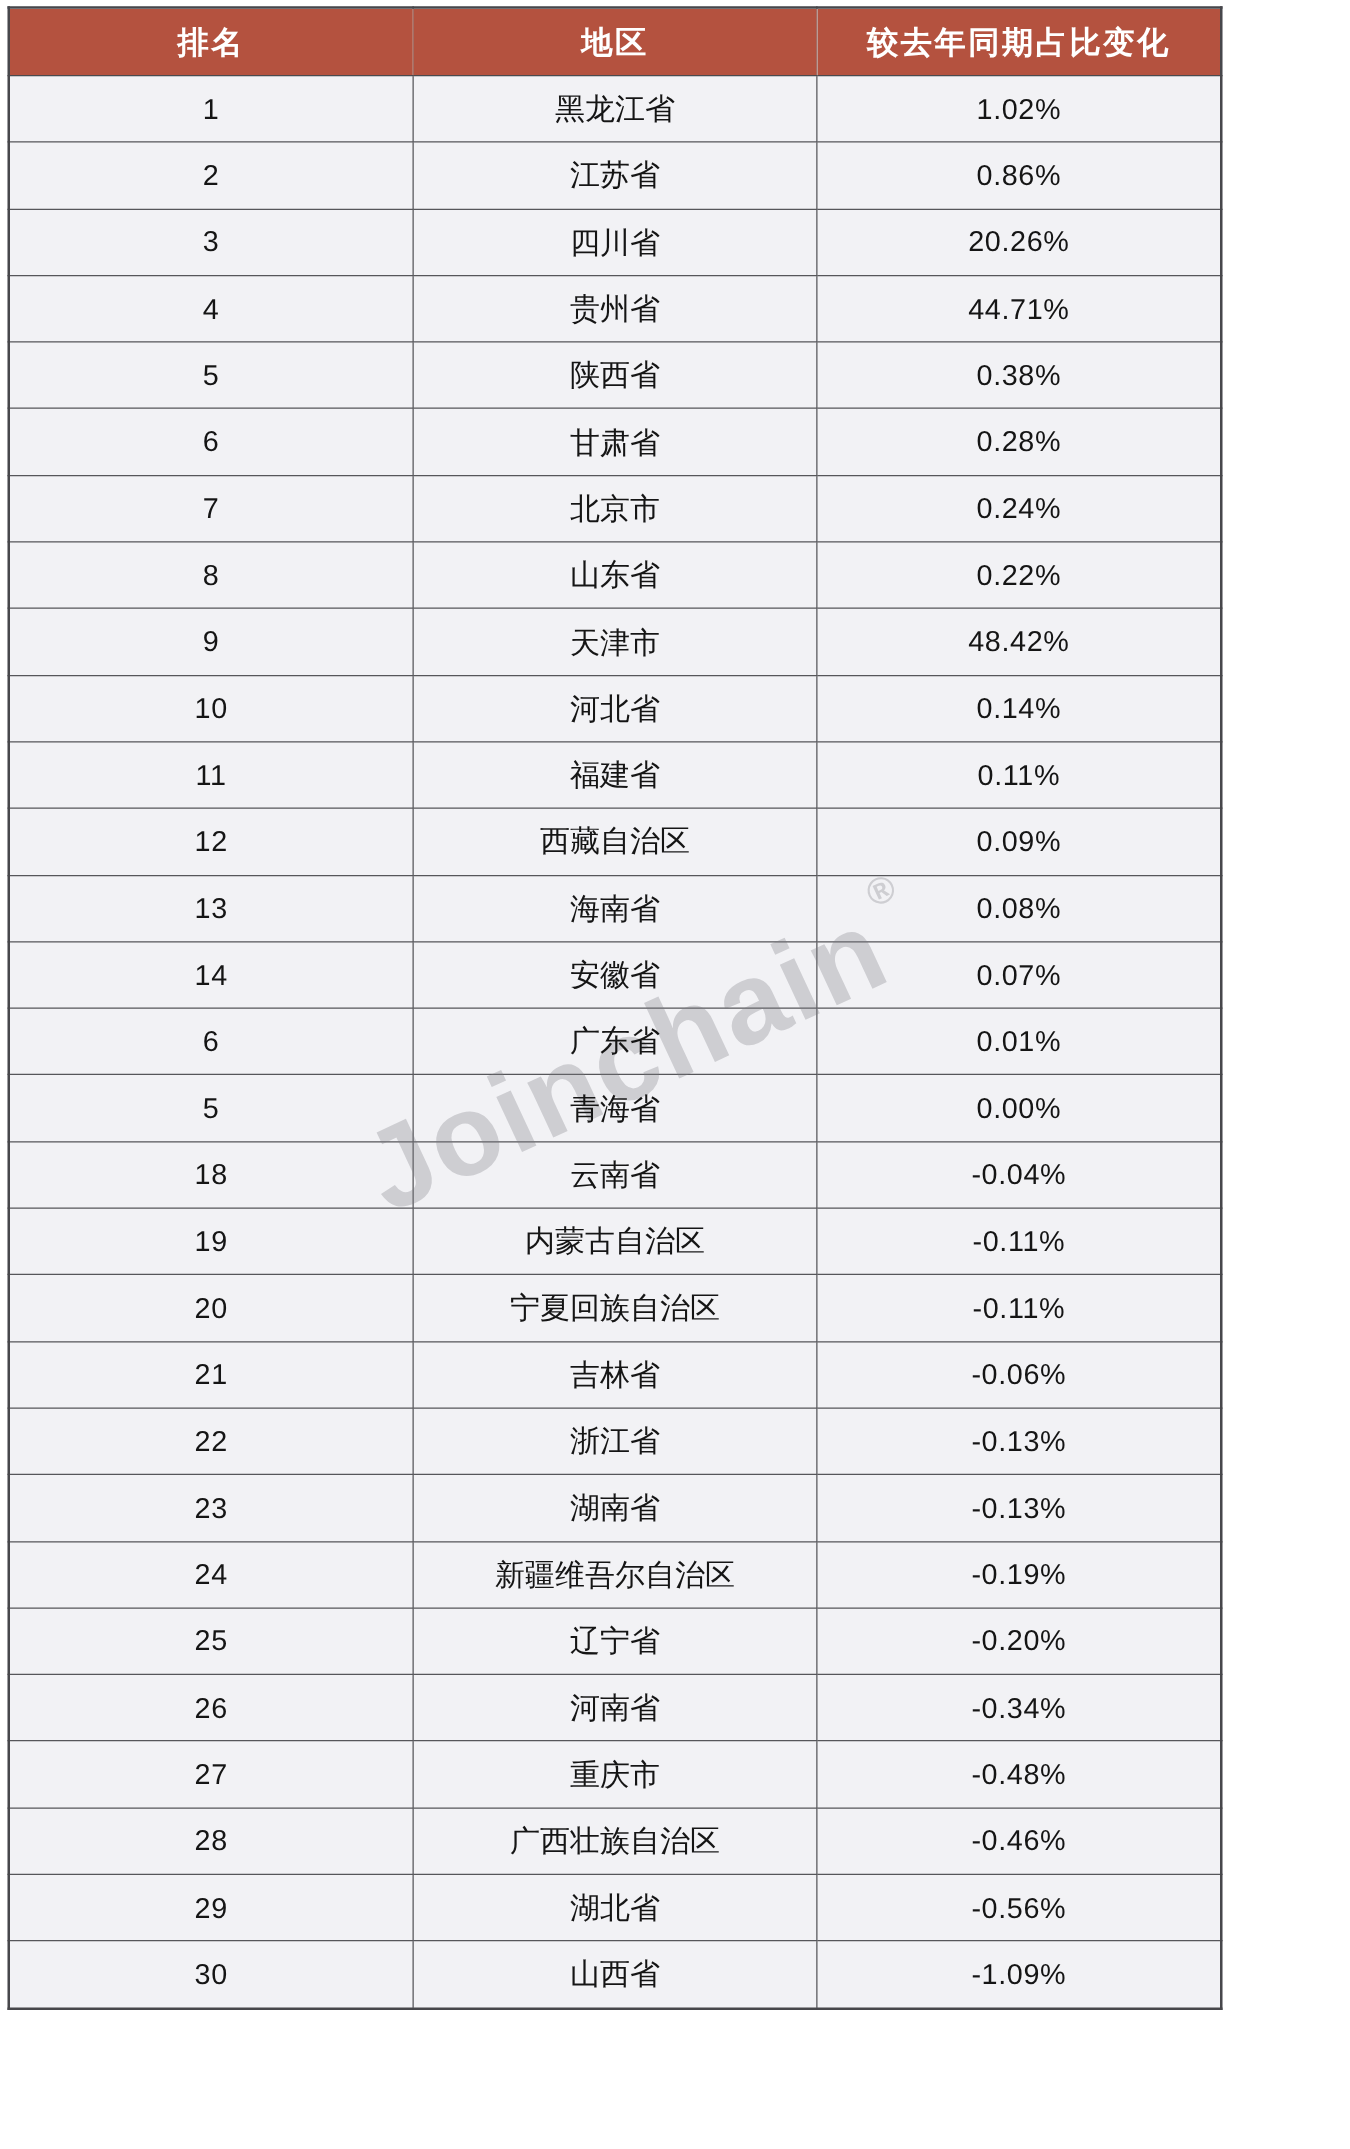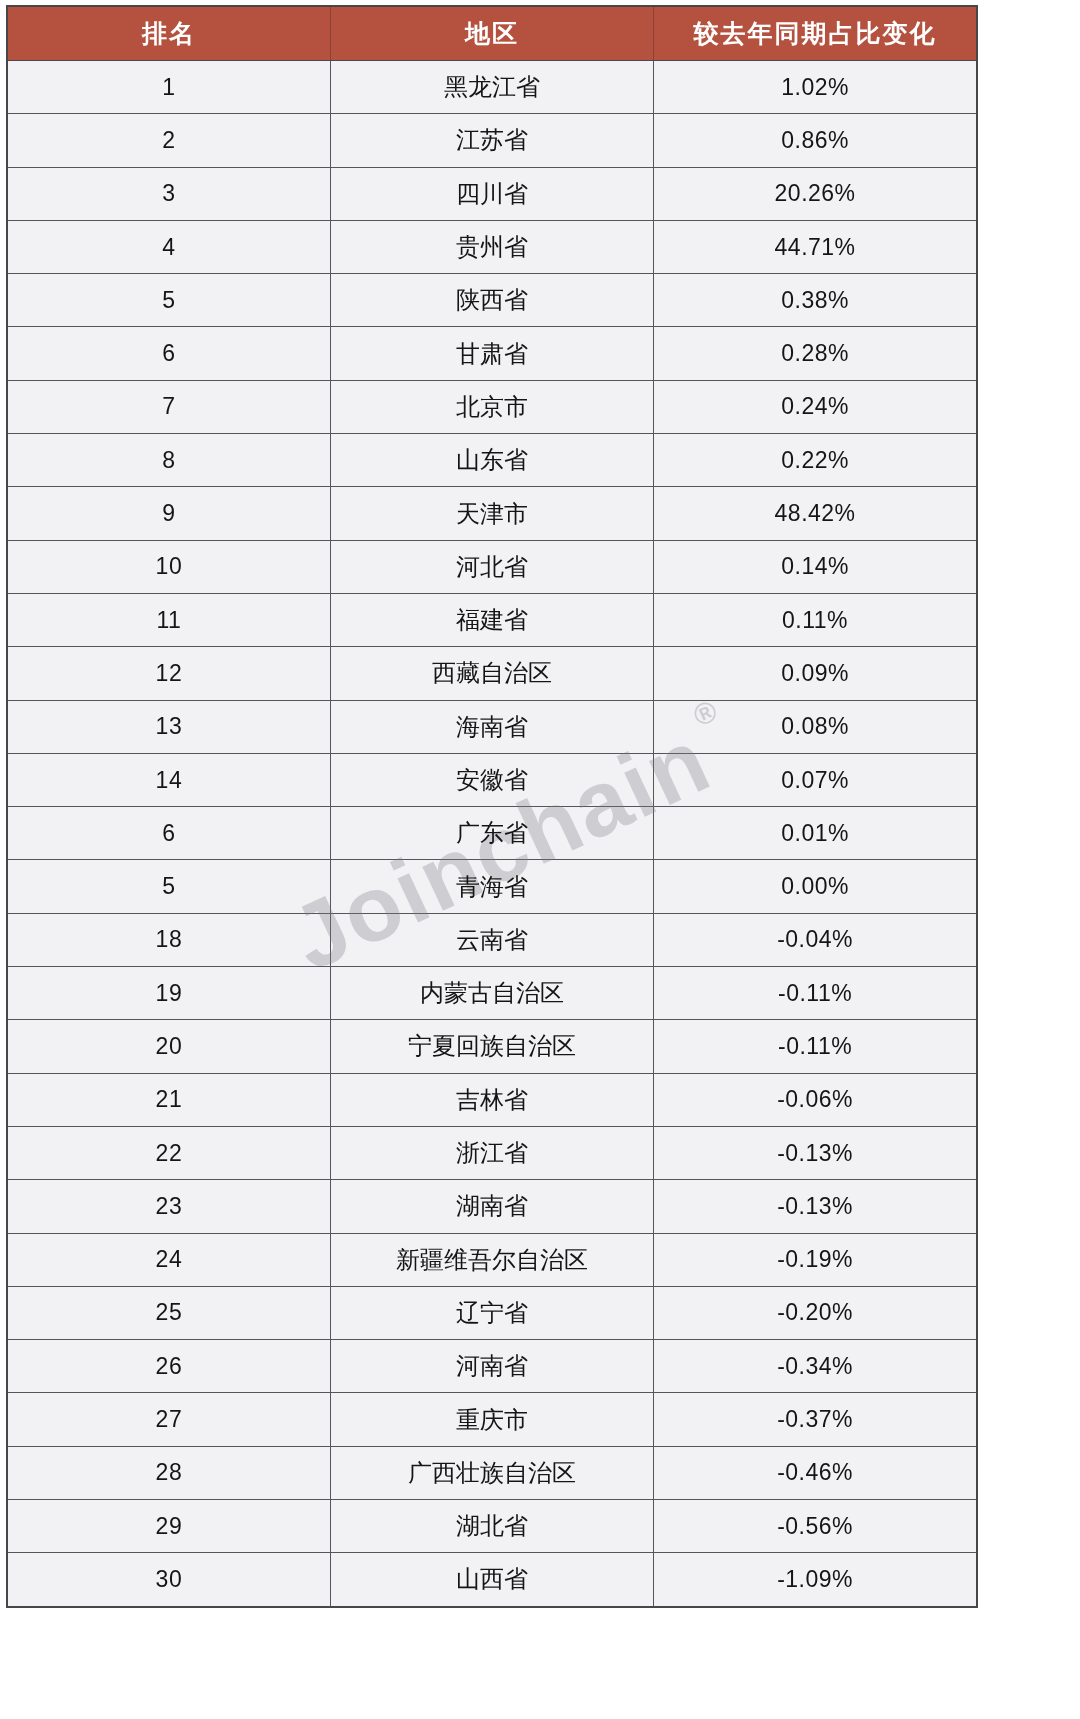--- a/index.html
+++ b/index.html
@@ -214,21 +214,21 @@
           <td>-0.20%</td>
         </tr>
         <tr>
           <td>26</td>
           <td>河南省</td>
           <td>-0.34%</td>
         </tr>
         <tr>
           <td>27</td>
           <td>重庆市</td>
-          <td>-0.37%</td>
+          <td>-0.48%</td>
         </tr>
         <tr>
           <td>28</td>
           <td>广西壮族自治区</td>
           <td>-0.46%</td>
         </tr>
         <tr>
           <td>29</td>
           <td>湖北省</td>
           <td>-0.56%</td>

